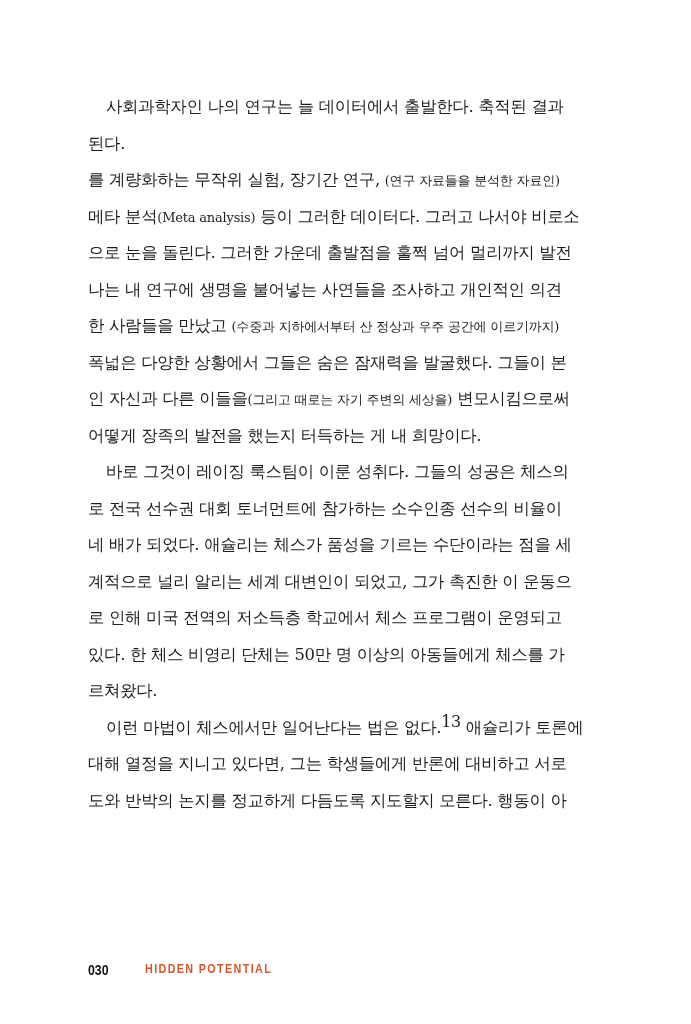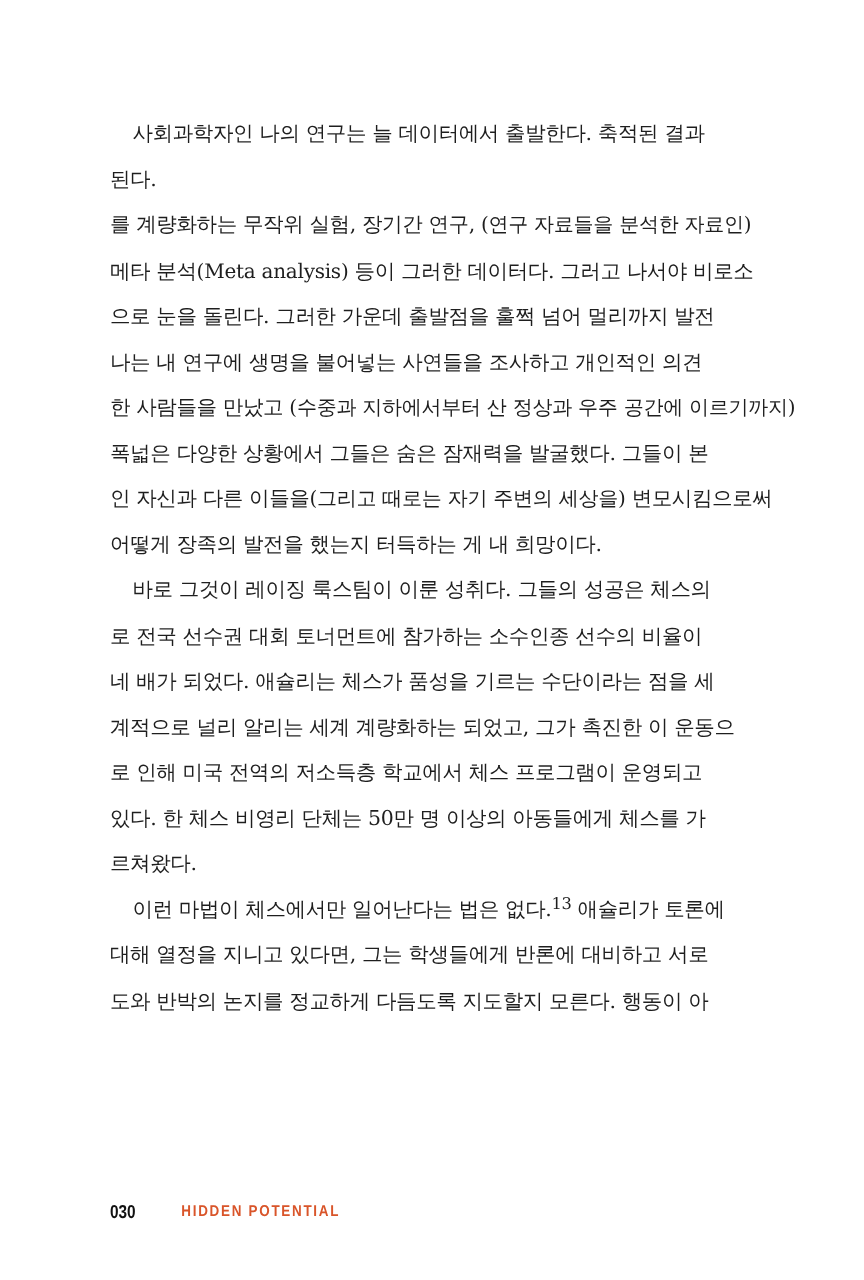--- a/index.html
+++ b/index.html
@@ -30,25 +30,25 @@
       text-align: justify;
       text-align-last: justify;
     }
     .line.last {
       text-align-last: left;
     }
     .line.indent {
       padding-left: 18px;
     }
     .small {
-      font-size: 16px;
+      font-size: 13px;
       letter-spacing: -0.2px;
     }
     sup {
-      font-size: 13px;
+      font-size: 16px;
       vertical-align: 6px;
       line-height: 0;
     }
     .footer {
       position: absolute;
       left: 88px;
       top: 937px;
       height: 20px;
       display: flex;
       align-items: center;
@@ -84,21 +84,21 @@
     <div class="line"><span>메타 분석</span><span class="small">(Meta analysis)</span><span> 등이 그러한 데이터다. 그러고 나서야 비로소</span></div>
     <div class="line"><span>으로 눈을 돌린다. 그러한 가운데 출발점을 훌쩍 넘어 멀리까지 발전</span></div>
     <div class="line"><span>나는 내 연구에 생명을 불어넣는 사연들을 조사하고 개인적인 의견</span></div>
     <div class="line"><span>한 사람들을 만났고 </span><span class="small">(수중과 지하에서부터 산 정상과 우주 공간에 이르기까지)</span></div>
     <div class="line"><span>폭넓은 다양한 상황에서 그들은 숨은 잠재력을 발굴했다. 그들이 본</span></div>
     <div class="line"><span>인 자신과 다른 이들을</span><span class="small">(그리고 때로는 자기 주변의 세상을)</span><span> 변모시킴으로써</span></div>
     <div class="line last"><span>어떻게 장족의 발전을 했는지 터득하는 게 내 희망이다.</span></div>
     <div class="line indent"><span>바로 그것이 레이징 룩스팀이 이룬 성취다. 그들의 성공은 체스의</span></div>
     <div class="line"><span>로 전국 선수권 대회 토너먼트에 참가하는 소수인종 선수의 비율이</span></div>
     <div class="line"><span>네 배가 되었다. 애슐리는 체스가 품성을 기르는 수단이라는 점을 세</span></div>
-    <div class="line"><span>계적으로 널리 알리는 세계 계량화하는 되었고, 그가 촉진한 이 운동으</span></div>
+    <div class="line"><span>계적으로 널리 알리는 세계 대변인이 되었고, 그가 촉진한 이 운동으</span></div>
     <div class="line"><span>로 인해 미국 전역의 저소득층 학교에서 체스 프로그램이 운영되고</span></div>
     <div class="line"><span>있다. 한 체스 비영리 단체는 50만 명 이상의 아동들에게 체스를 가</span></div>
     <div class="line last"><span>르쳐왔다.</span></div>
     <div class="line indent"><span>이런 마법이 체스에서만 일어난다는 법은 없다.</span><sup>13</sup><span> 애슐리가 토론에</span></div>
     <div class="line"><span>대해 열정을 지니고 있다면, 그는 학생들에게 반론에 대비하고 서로</span></div>
     <div class="line"><span>도와 반박의 논지를 정교하게 다듬도록 지도할지 모른다. 행동이 아</span></div>
   </div>
 
 <div class="footer">
   <span class="page-number">030</span>

